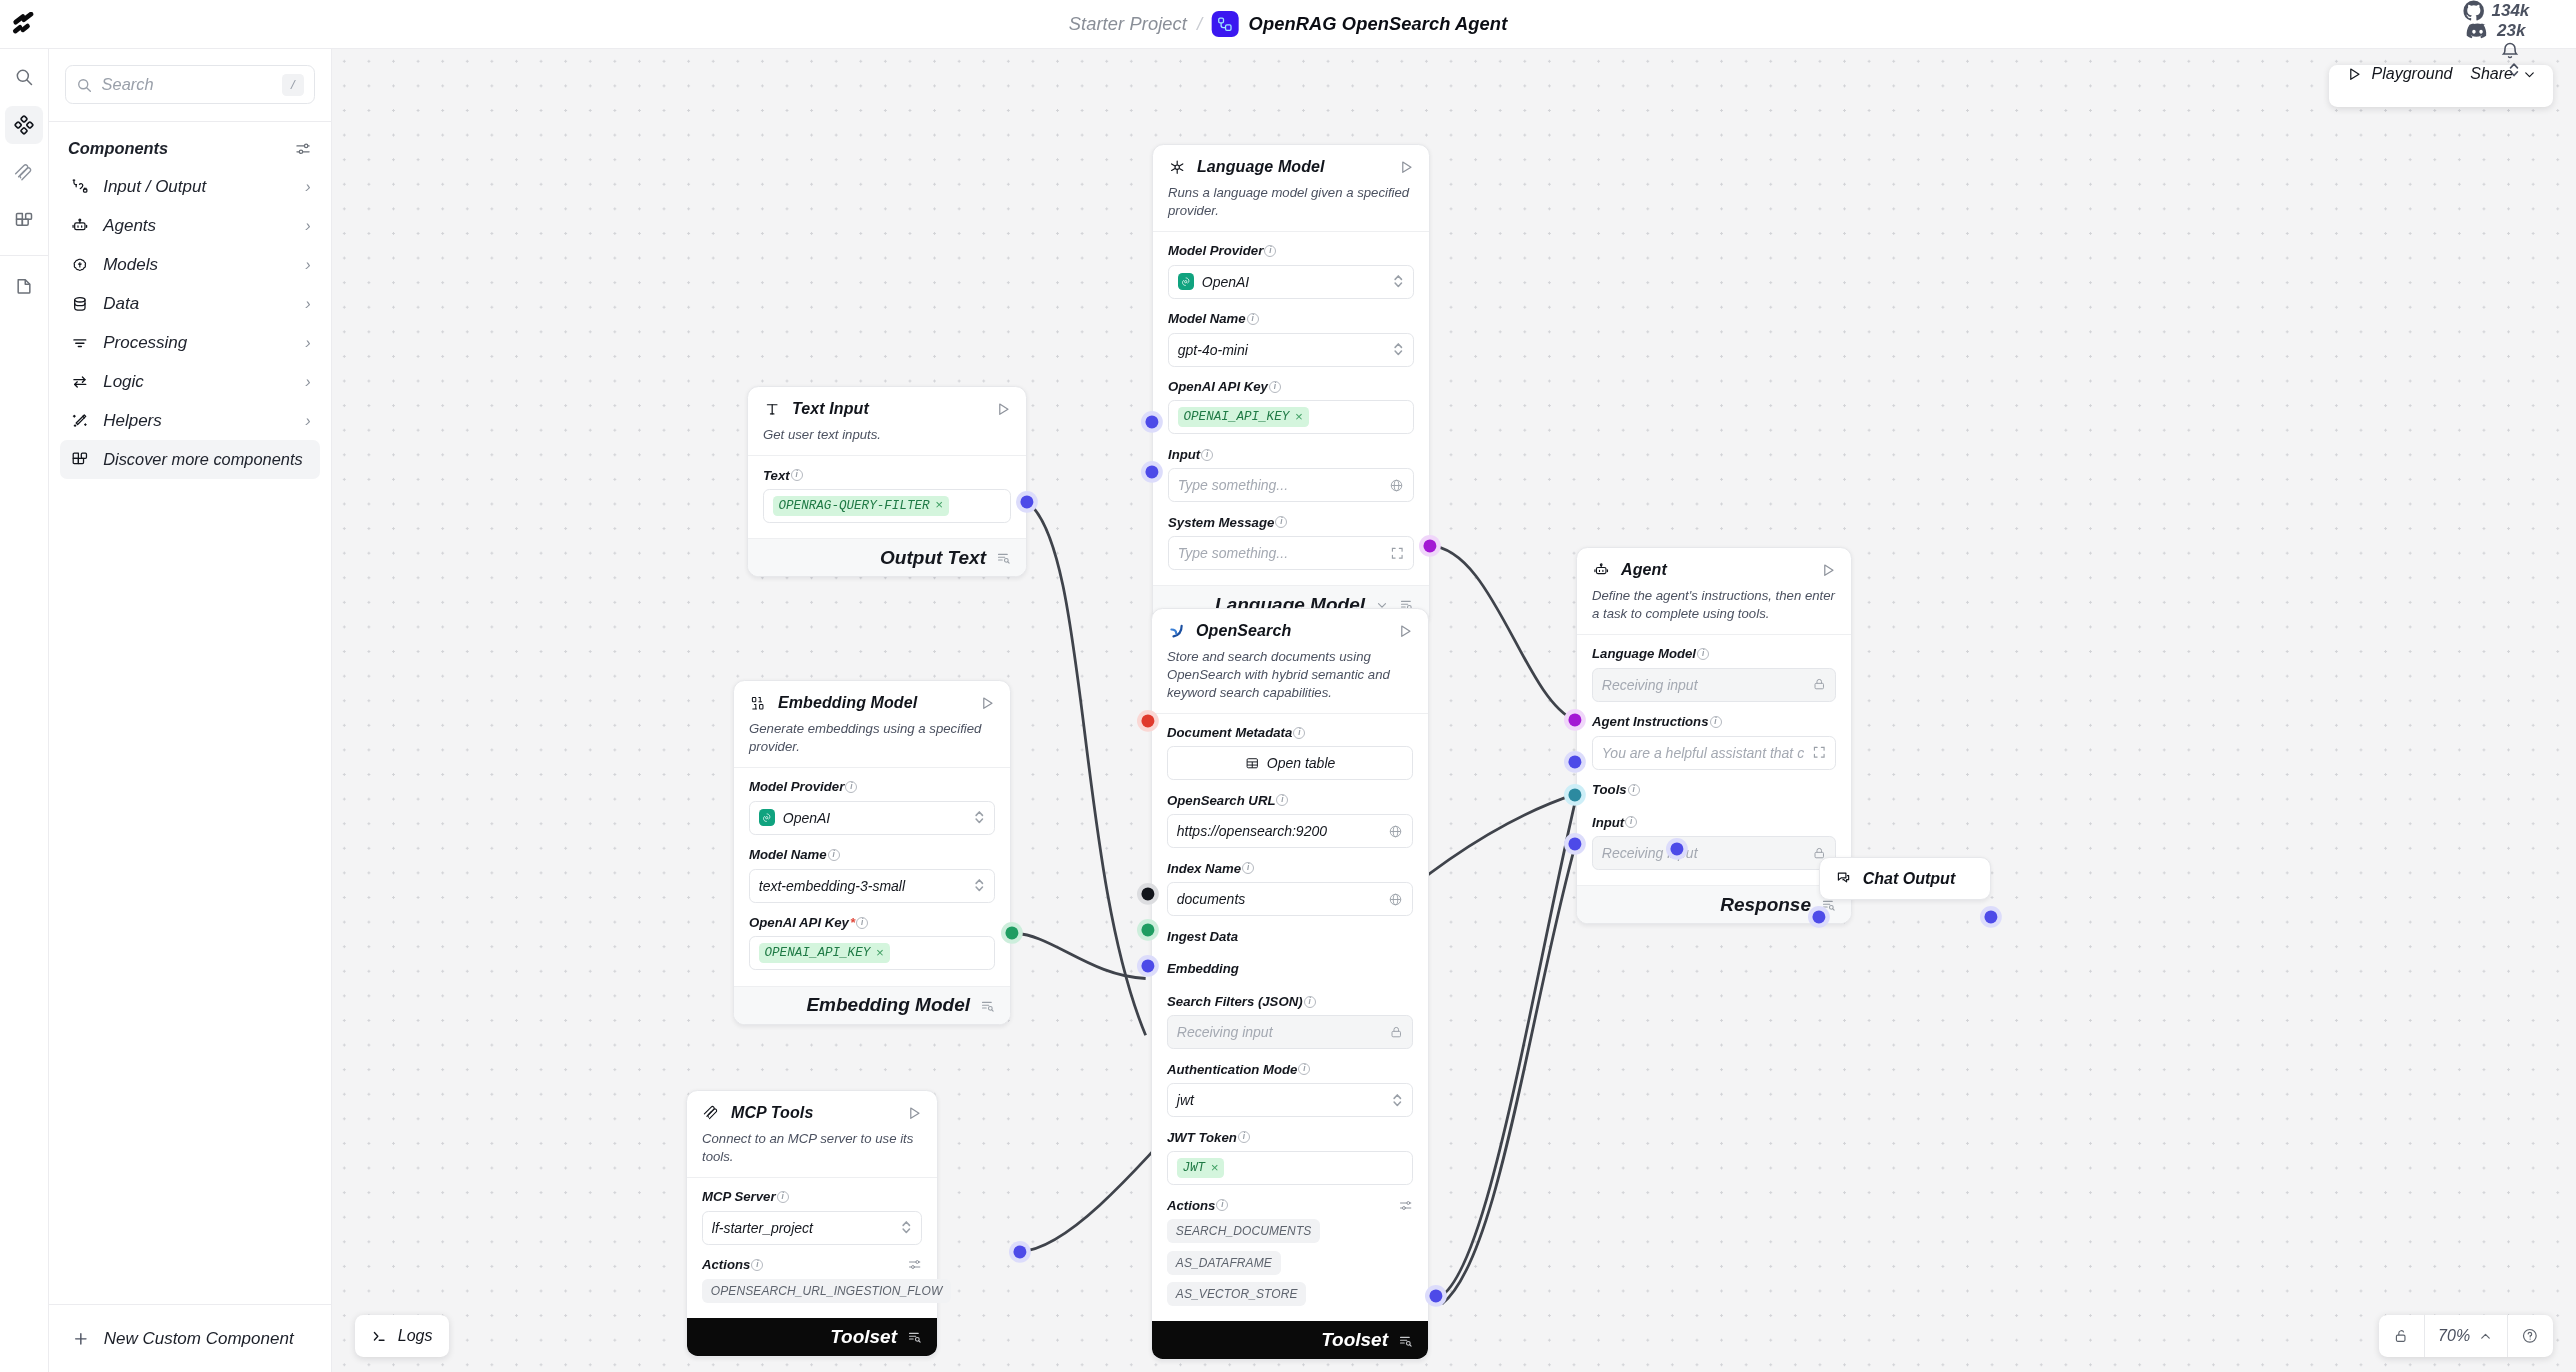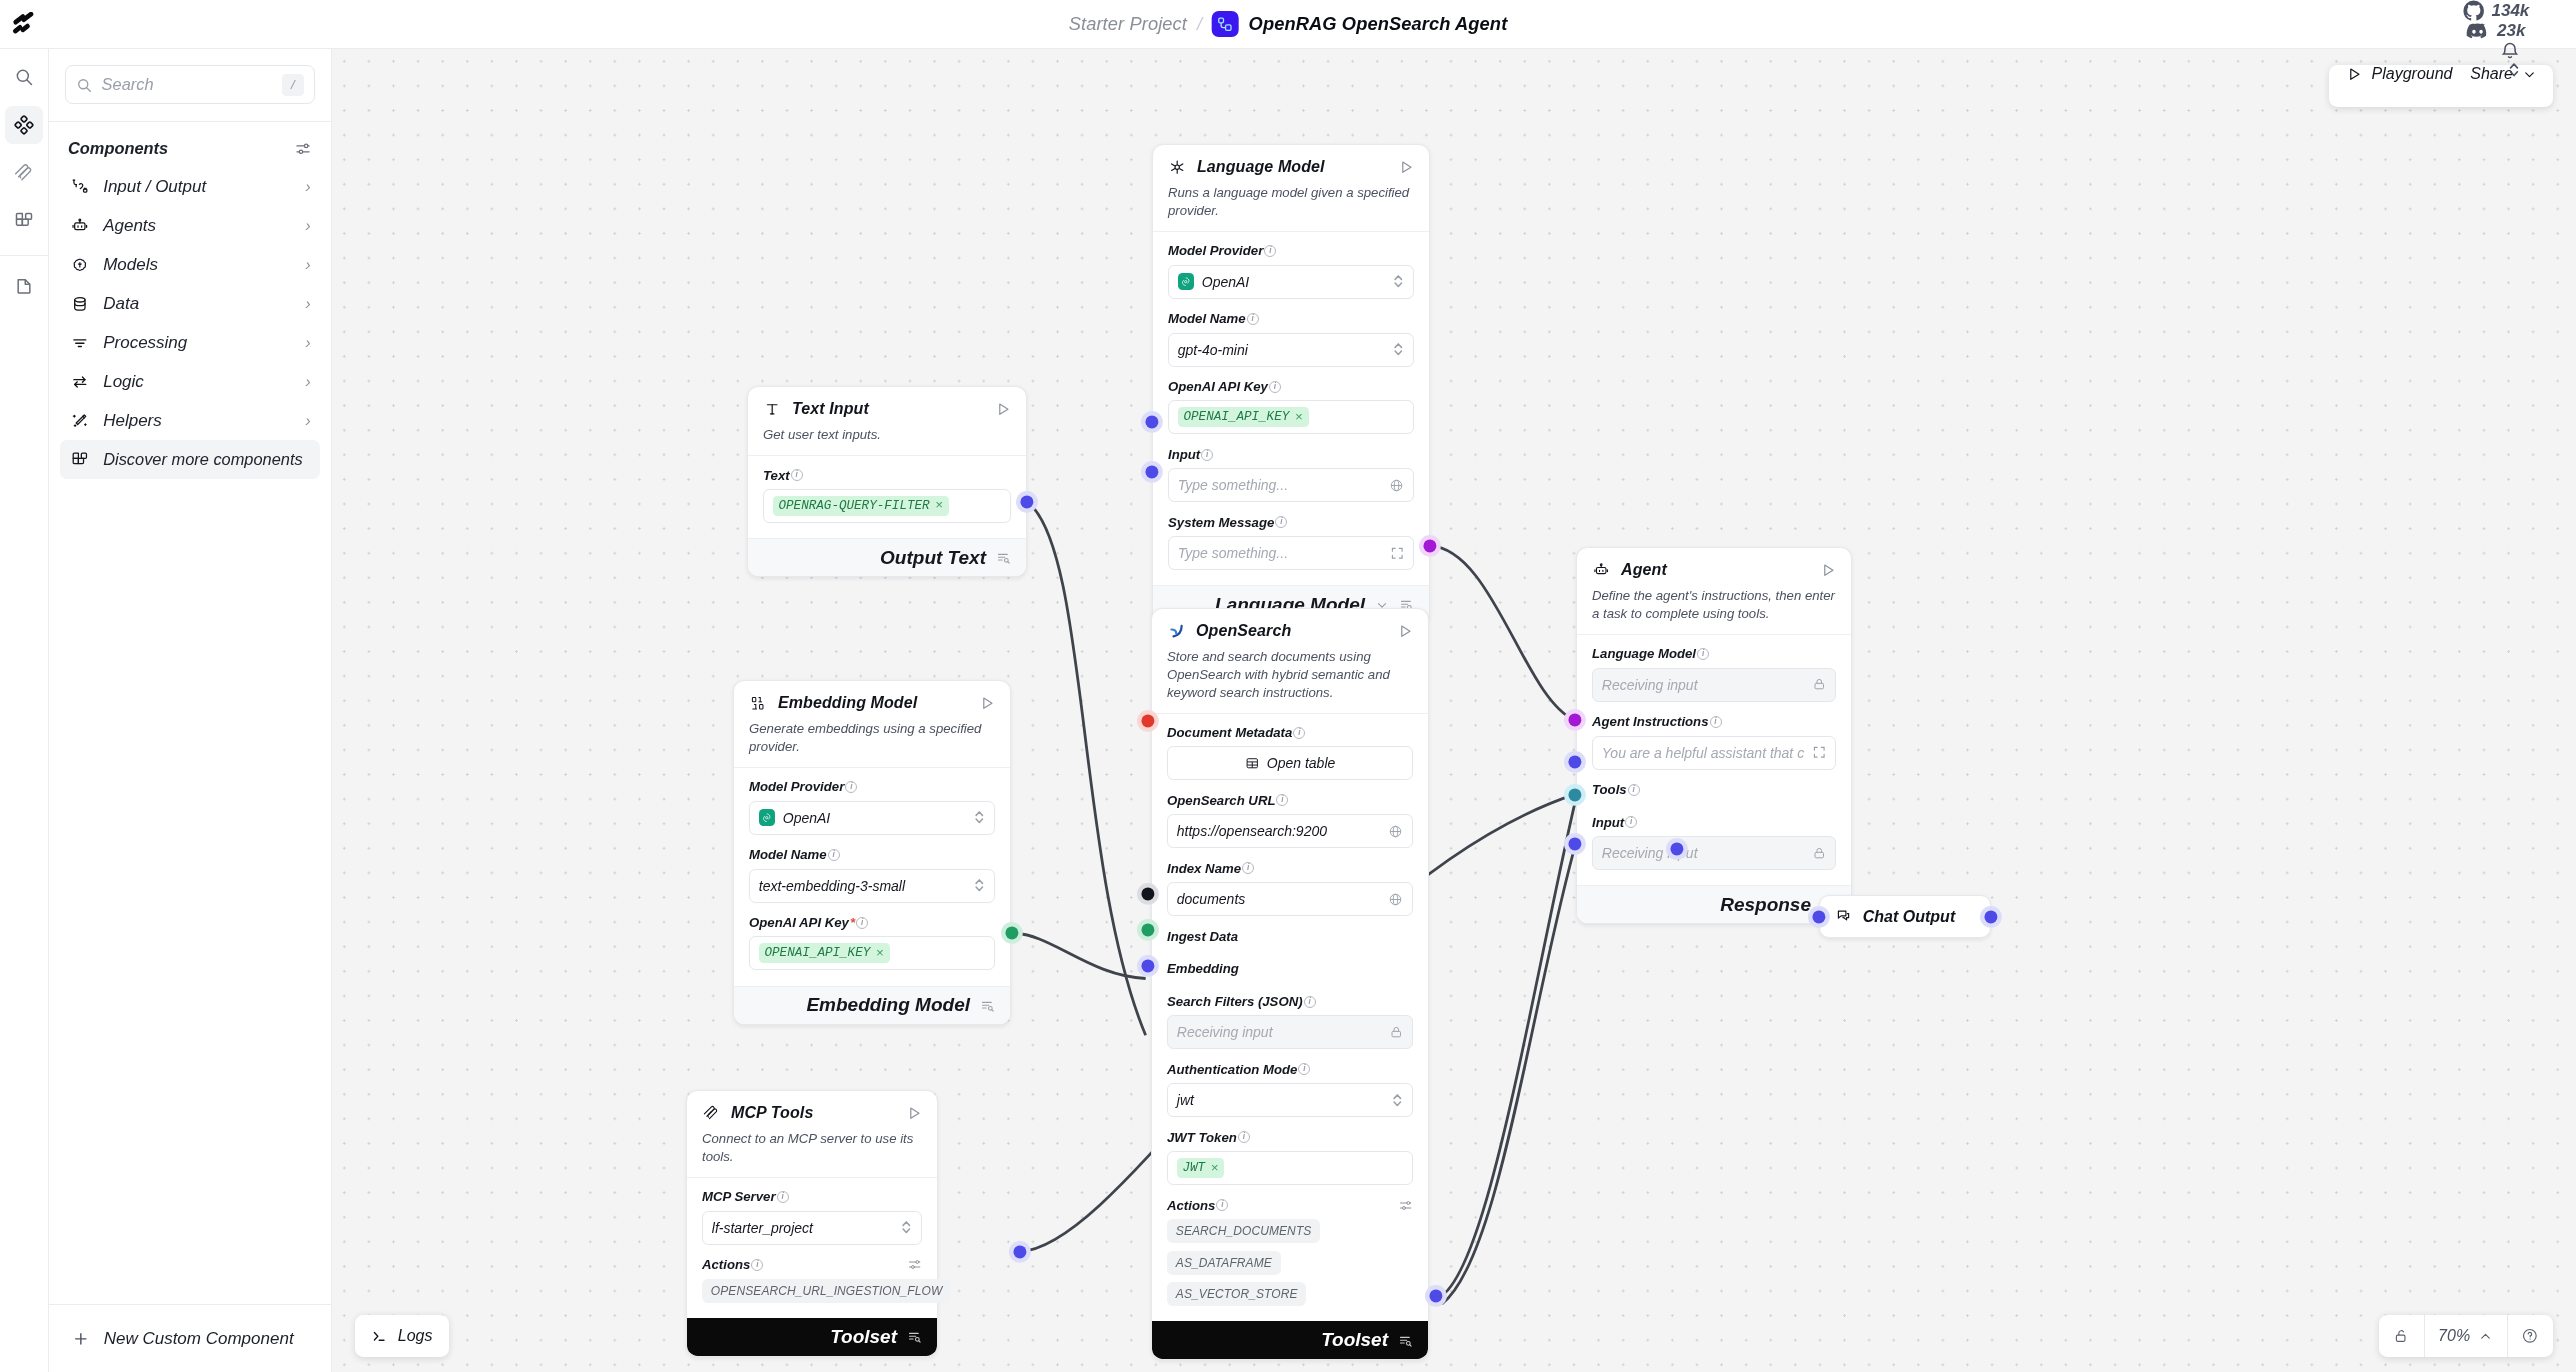--- a/index.html
+++ b/index.html
@@ -828,21 +828,21 @@
             </svg>
           </span>
           <span class="node-title">OpenSearch</span>
           <span class="node-play">
             <svg width="16.4" height="16.4" viewBox="0 0 24 24" fill="none" stroke="#8e939c" stroke-width="1.8" stroke-linejoin="round">
                 <path d="M7 4.5 19 12 7 19.5z"></path>
               </svg>
           </span>
         </div>
       </div>
-      <div class="node-desc">Store and search documents using OpenSearch with hybrid semantic and keyword search instructions.</div>
+      <div class="node-desc">Store and search documents using OpenSearch with hybrid semantic and keyword search capabilities.</div>
       <div class="node-body">
 
         <div class="field">
           <div class="f-label">
             <span>Document Metadata</span>
             <span class="info-dot">i</span>
           </div>
           <div class="ctrl btnish">
             <span>
               <svg width="14.5" height="14.5" viewBox="0 0 24 24" fill="none" stroke="#14171e" stroke-width="1.6">
@@ -1056,21 +1056,21 @@
         <span class="foot-ico">
           <svg width="15" height="15" viewBox="0 0 24 24" fill="none" stroke="currentColor" stroke-width="1.7" stroke-linecap="round">
             <path d="M4 7h14M4 11.5h10M4 16h6"></path>
               <circle cx="16.5" cy="16.5" r="3"></circle>
               <path d="M18.8 18.8 21 21"></path>
           </svg>
         </span>
       </div>
     </div>
 
-    <div class="node-simple" style="left:1487px; top:846px; width:172px;">
+    <div class="node-simple" style="left:1487px; top:808px; width:172px;">
       <span>
         <svg width="16.4" height="16.4" viewBox="0 0 24 24" fill="none" stroke="#11141b" stroke-width="1.7" stroke-linejoin="round">
           <path d="M3.5 4.5h11v7h-7l-4 3.2z"></path>
             <path d="M9.5 14.2h2l4 3.2v-3.2h3v-6h-2.5"></path>
         </svg>
       </span>
       <span class="t">Chat Output</span>
     </div>
 
     <div class="handle h-indigo" style="left:695px; top:453px;"></div>

